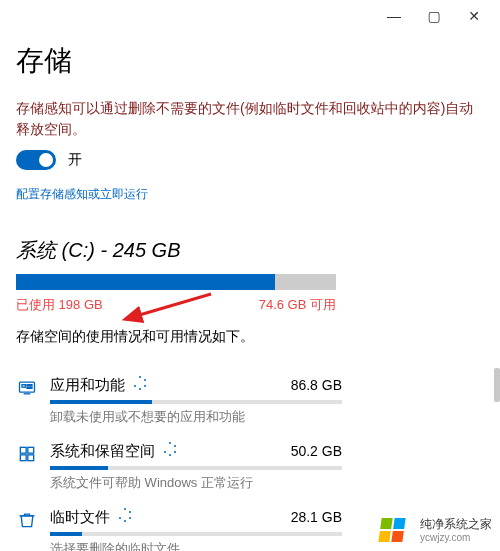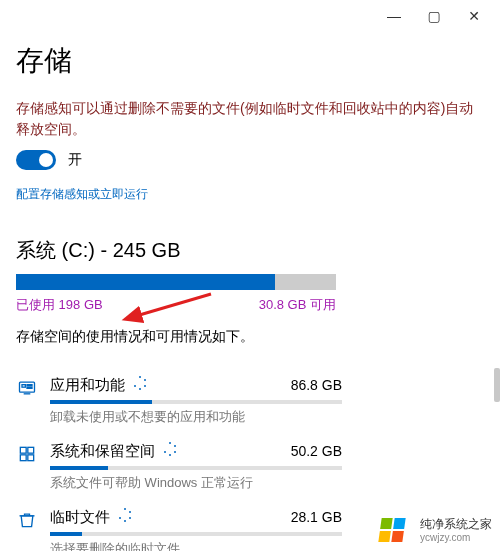--- a/index.html
+++ b/index.html
@@ -69,38 +69,39 @@
       color: #0067C0;
       font-size: 12px;
       cursor: pointer;
       display: inline-block;
       margin-bottom: 24px;
     }
     .drive-title {
       font-size: 20px;
       font-weight: 400;
       margin: 10px 0 10px;
+      font-style: italic;
     }
     .big-bar {
       display: flex;
       height: 16px;
       background: #ccc;
       margin-bottom: 6px;
       width: 320px;
     }
     .big-bar .used {
       background: #0067C0;
       height: 100%;
     }
     .bar-labels {
       width: 320px;
       display: flex;
       justify-content: space-between;
       font-size: 13px;
-      color: #a21caf;
+      color: #ef4444;
       margin-bottom: 14px;
     }
     .usage-desc {
       font-size: 14px;
       margin-bottom: 24px;
     }
     .category {
       display: flex;
       align-items: flex-start;
       gap: 12px;
@@ -222,21 +223,21 @@
     <span class="toggle-label">开</span>
   </div>
   <a class="link">配置存储感知或立即运行</a>
 
   <h2 class="drive-title">系统 (C:) - 245 GB</h2>
   <div class="big-bar">
     <div class="used" style="width:81%"></div>
   </div>
   <div class="bar-labels">
     <span>已使用 198 GB</span>
-    <span>30.8 GB 可用</span>
+    <span>74.6 GB 可用</span>
   </div>
 
   <p class="usage-desc">存储空间的使用情况和可用情况如下。</p>
 
   <div id="cat-list">
       <div class="category">
         <div class="cat-icon">
           <svg width="20" height="20" viewBox="0 0 24 24" fill="none" stroke="#0067C0" stroke-width="1.6">
             <rect x="3" y="5" width="18" height="12" rx="1"></rect>
             <rect x="6" y="8" width="4" height="3"></rect>

